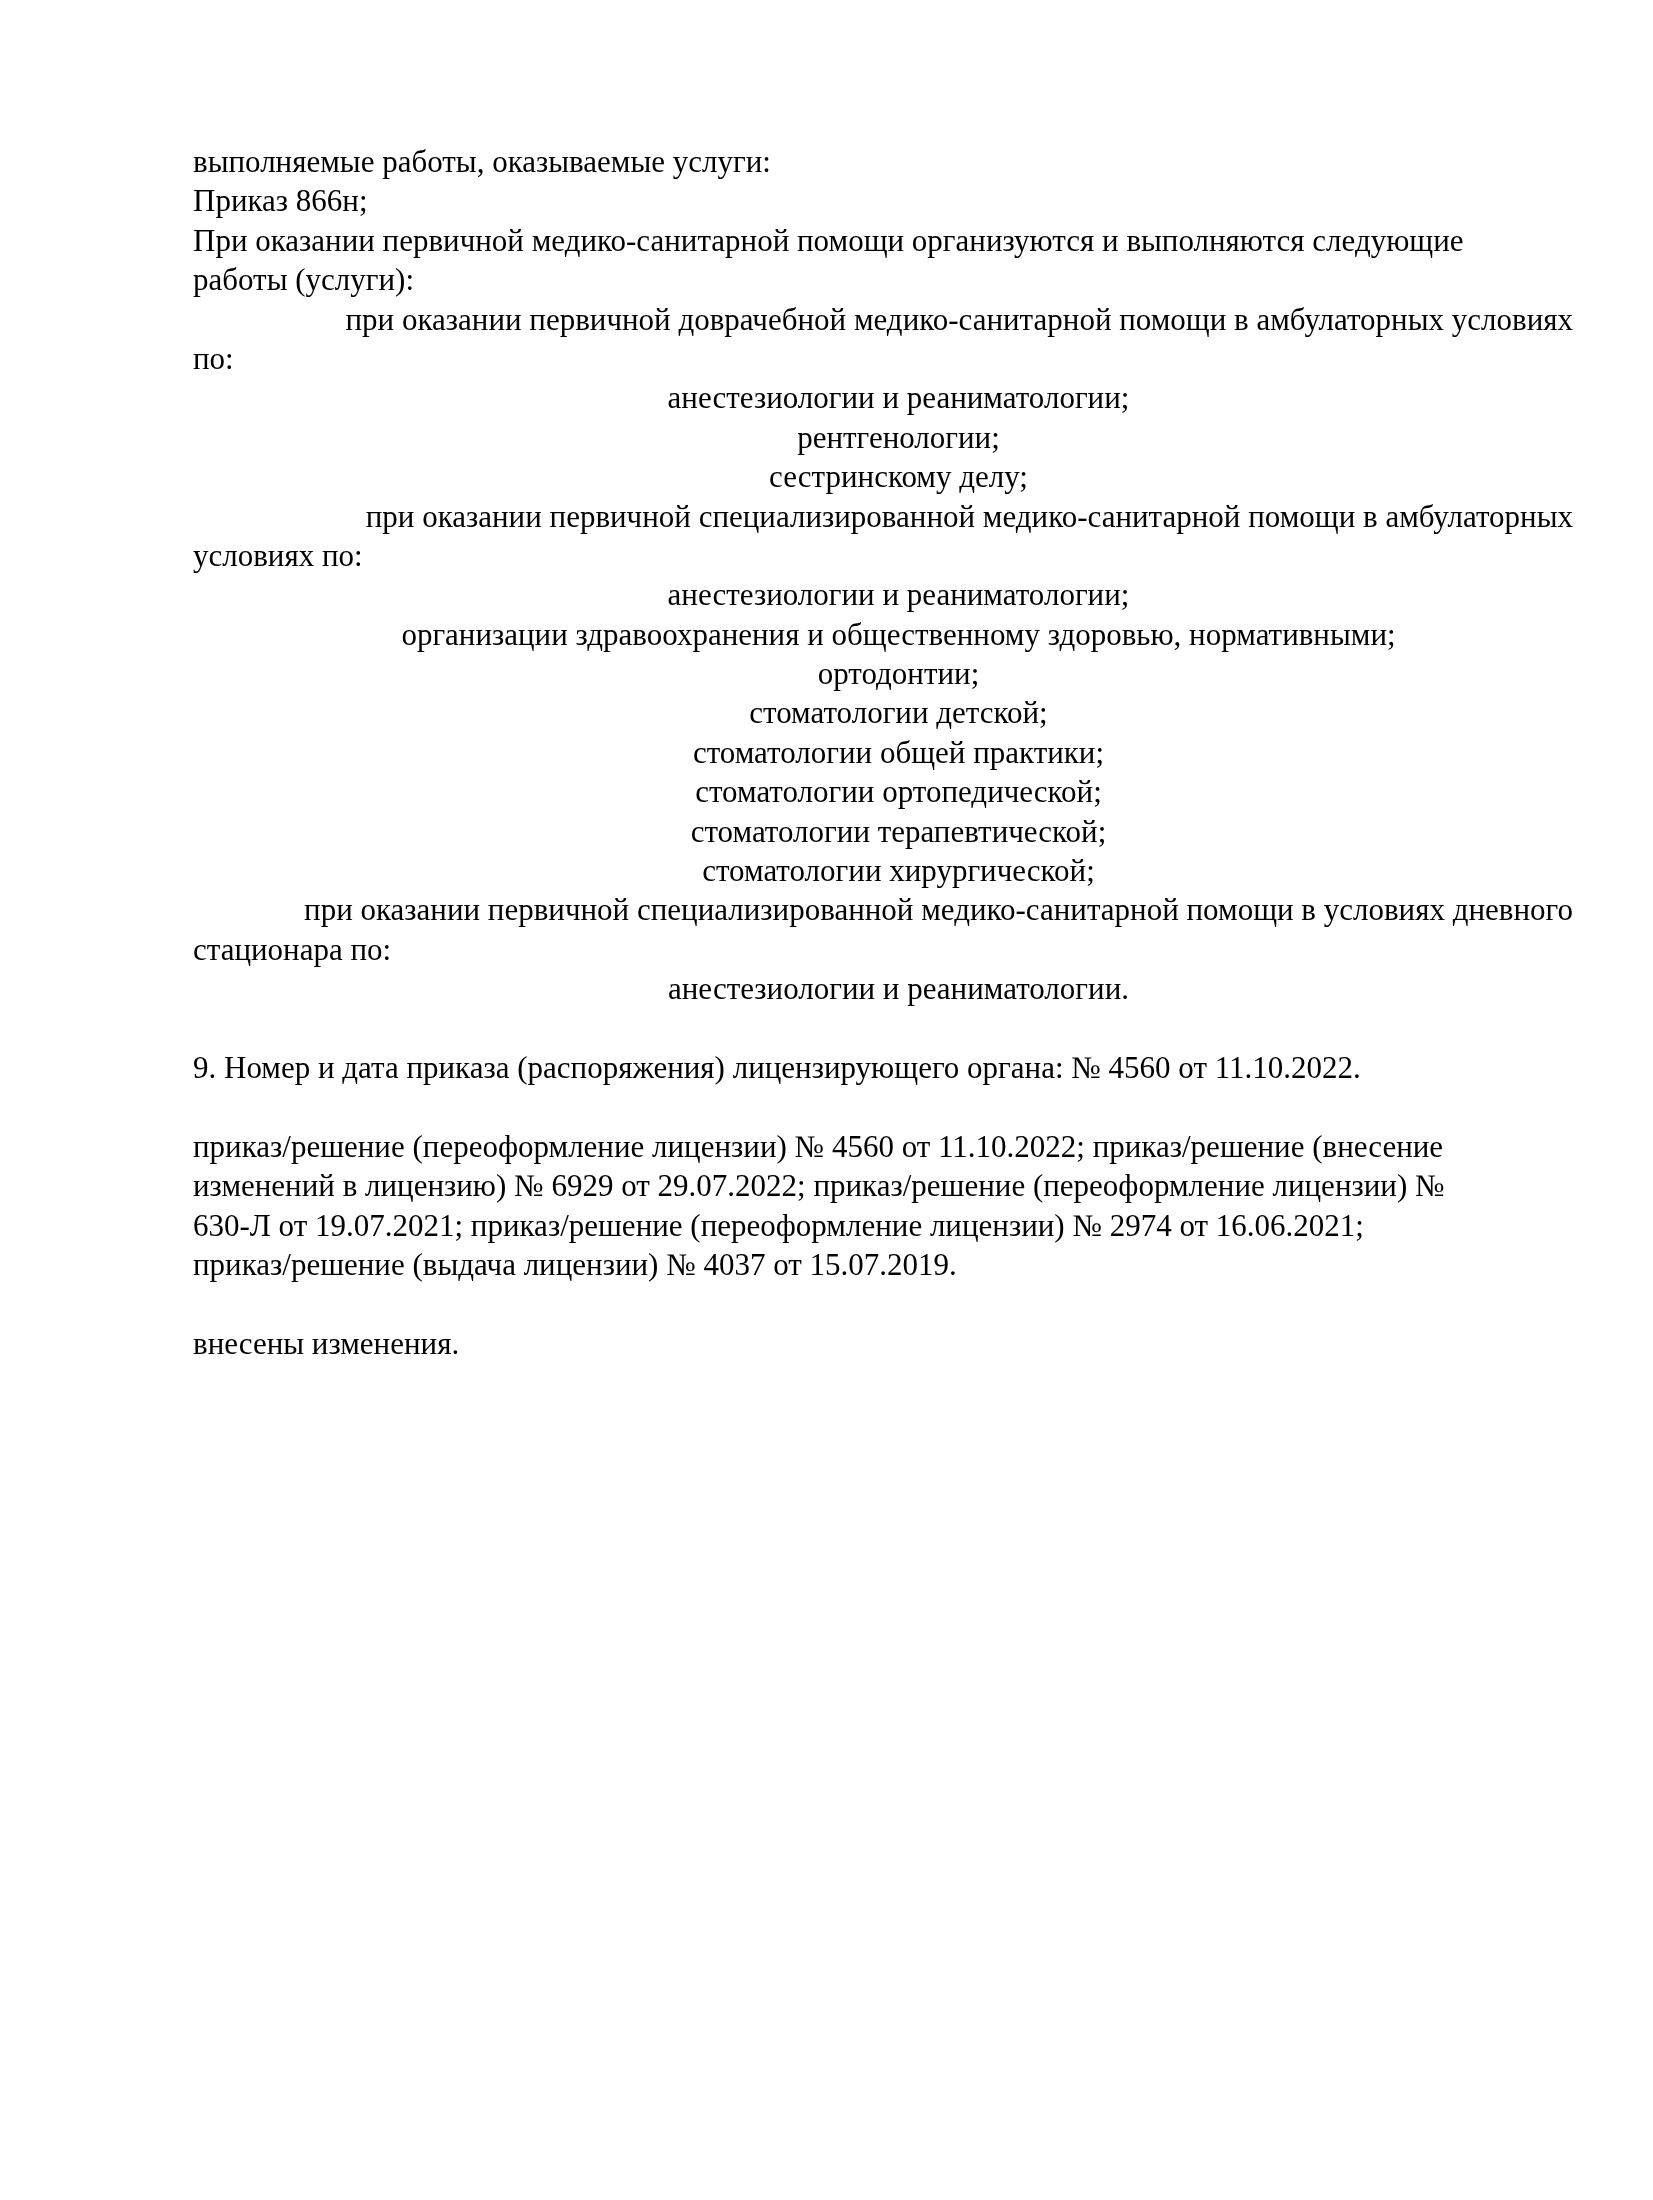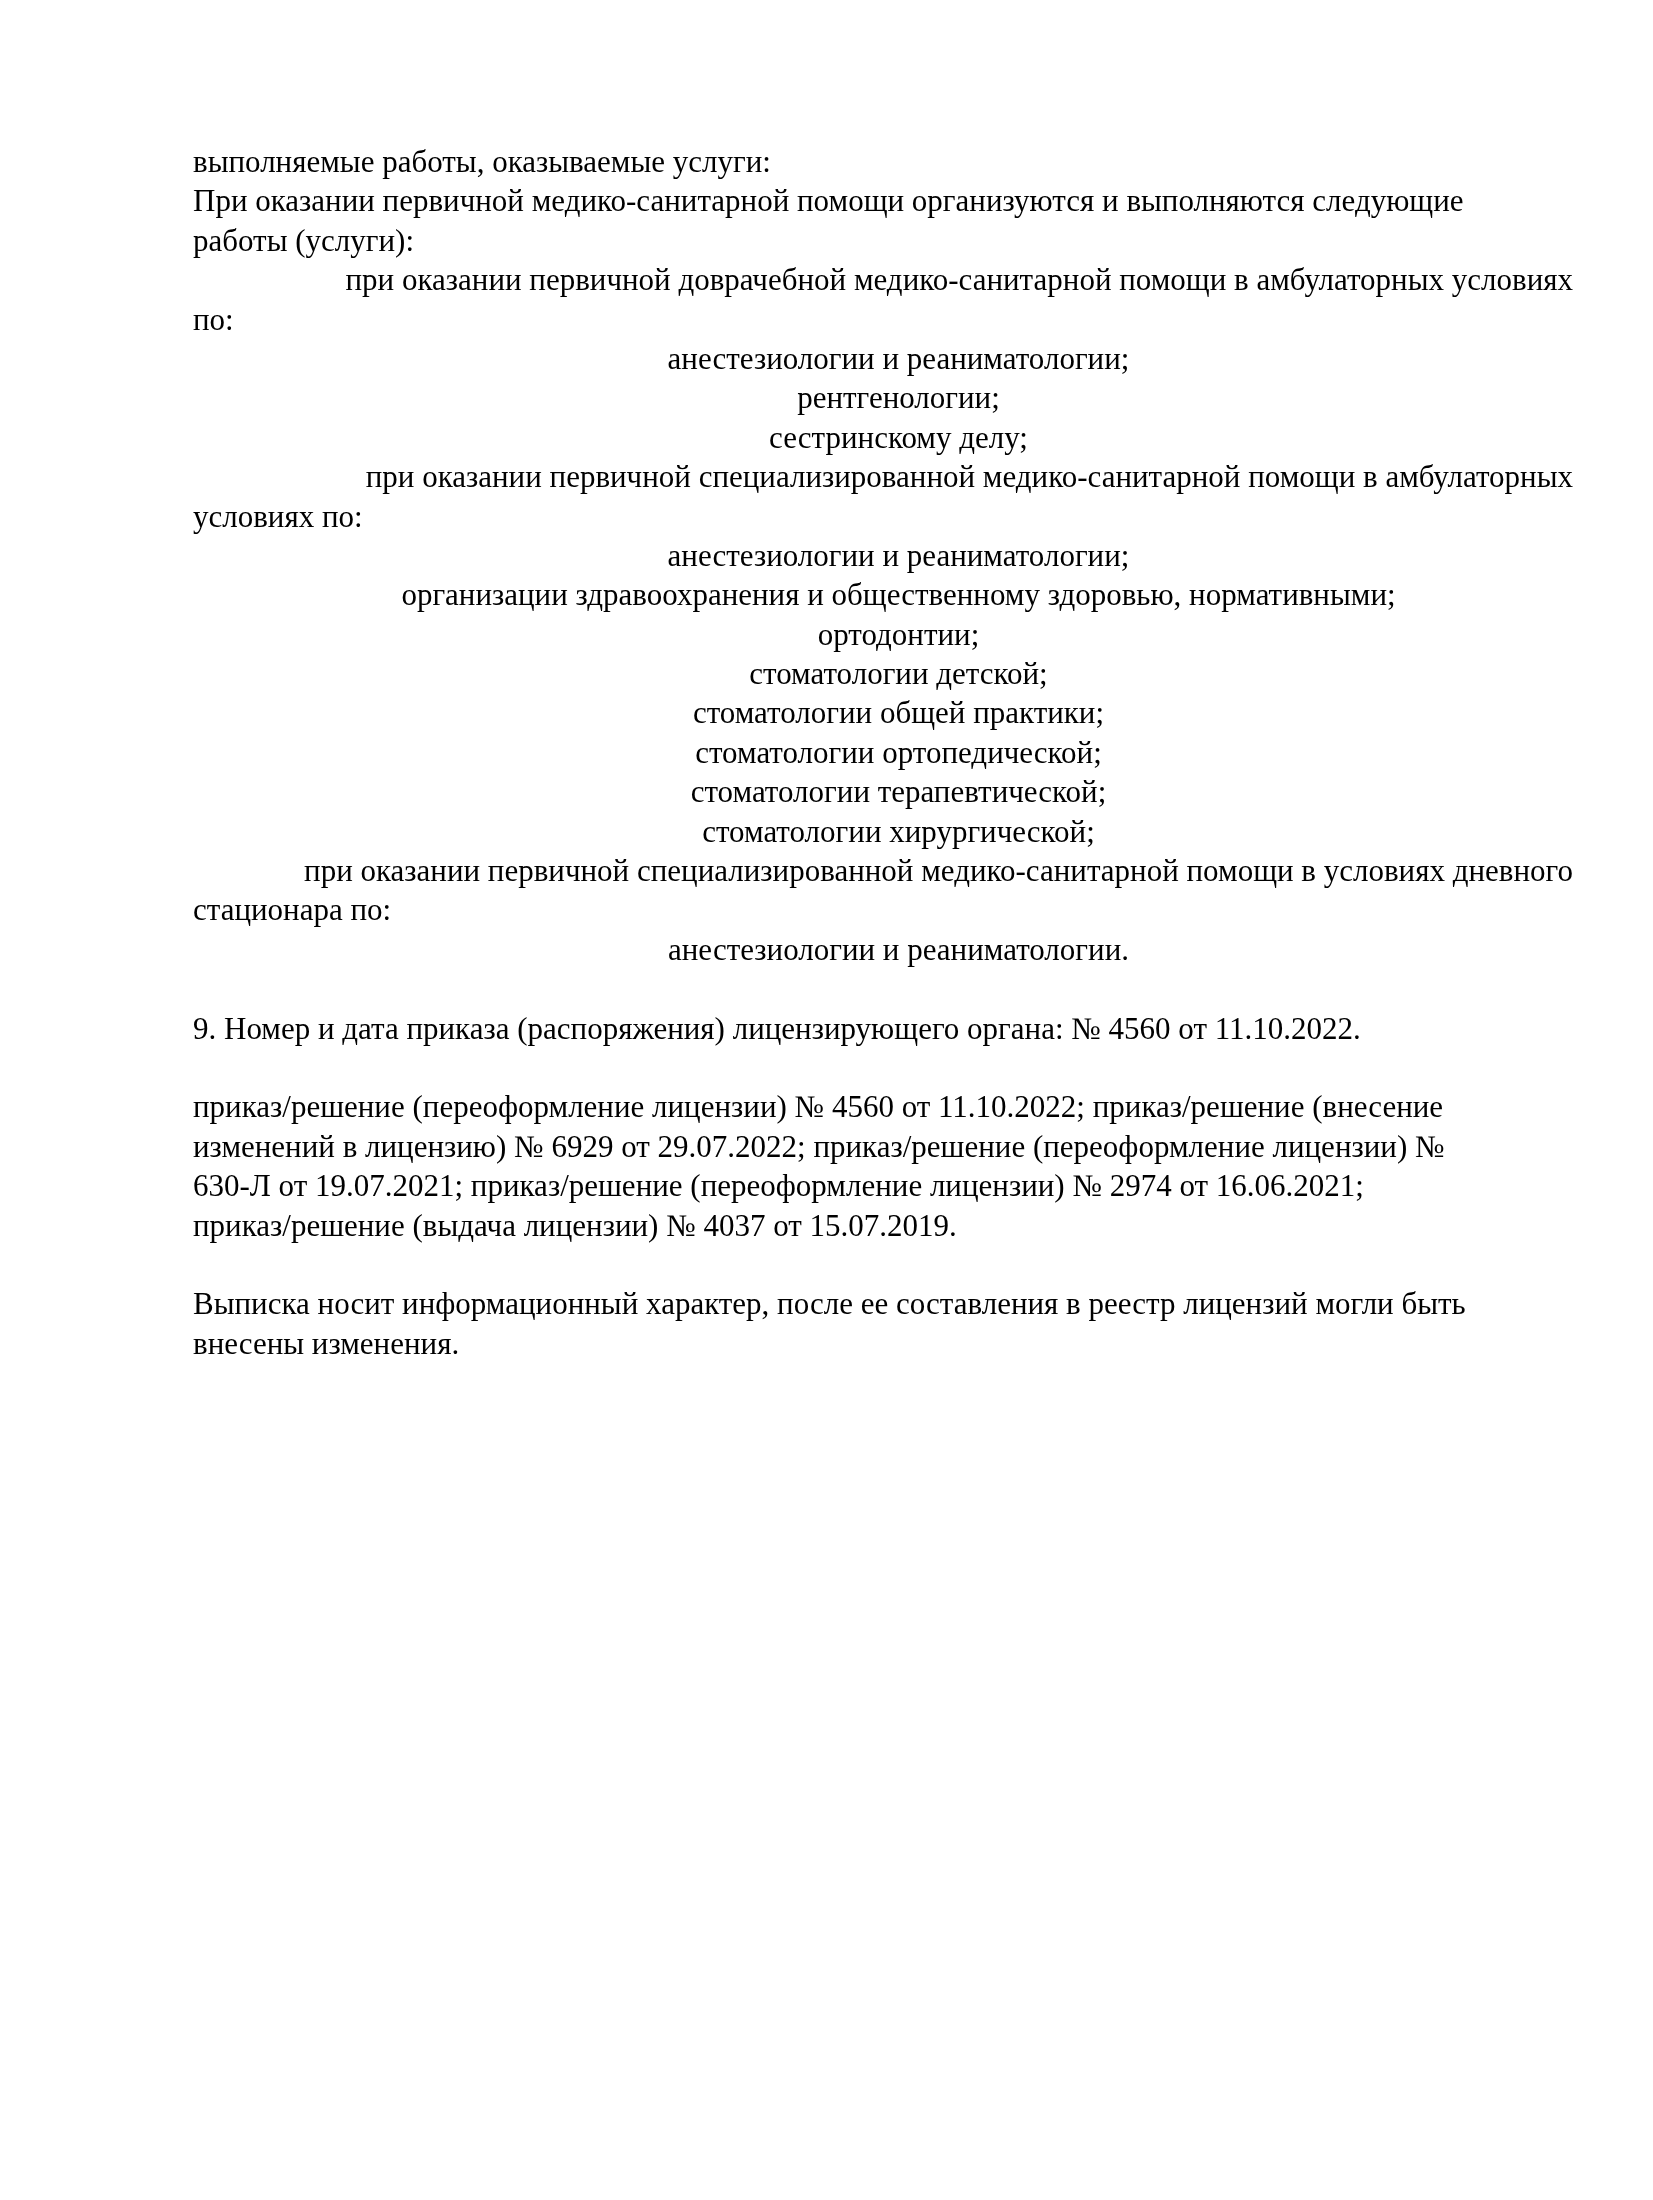--- a/index.html
+++ b/index.html
@@ -42,20 +42,21 @@
     .section { display: block; }
   </style>
 </head>
 <body>
 
 <div class="page">
   <div class="content">
 
     <div class="section">
       <span class="line">выполняемые работы, оказываемые услуги:</span>
+      <span class="line">Приказ 866н;</span>
       <span class="line">При оказании первичной медико-санитарной помощи организуются и выполняются следующие</span>
       <span class="line">работы (услуги):</span>
     </div>
 
     <div class="section">
       <span class="line indent-1">при оказании первичной доврачебной медико-санитарной помощи в амбулаторных условиях</span>
       <span class="line">по:</span>
       <span class="line indent-2">анестезиологии и реаниматологии;</span>
       <span class="line indent-2">рентгенологии;</span>
       <span class="line indent-2">сестринскому делу;</span>
@@ -91,18 +92,17 @@
     <div class="section">
       <span class="line">приказ/решение (переоформление лицензии) № 4560 от 11.10.2022; приказ/решение (внесение</span>
       <span class="line">изменений в лицензию) № 6929 от 29.07.2022; приказ/решение (переоформление лицензии) №</span>
       <span class="line">630-Л от 19.07.2021; приказ/решение (переоформление лицензии) № 2974 от 16.06.2021;</span>
       <span class="line">приказ/решение (выдача лицензии) № 4037 от 15.07.2019.</span>
     </div>
 
     <span class="blank line"></span>
 
     <div class="section">
-      <span class="line">Выписка носит информационный характер, после ее составления в реестр лицензий могли быть</span>
       <span class="line">внесены изменения.</span>
     </div>
 
   </div>
 </div>
 
 </body></html>

